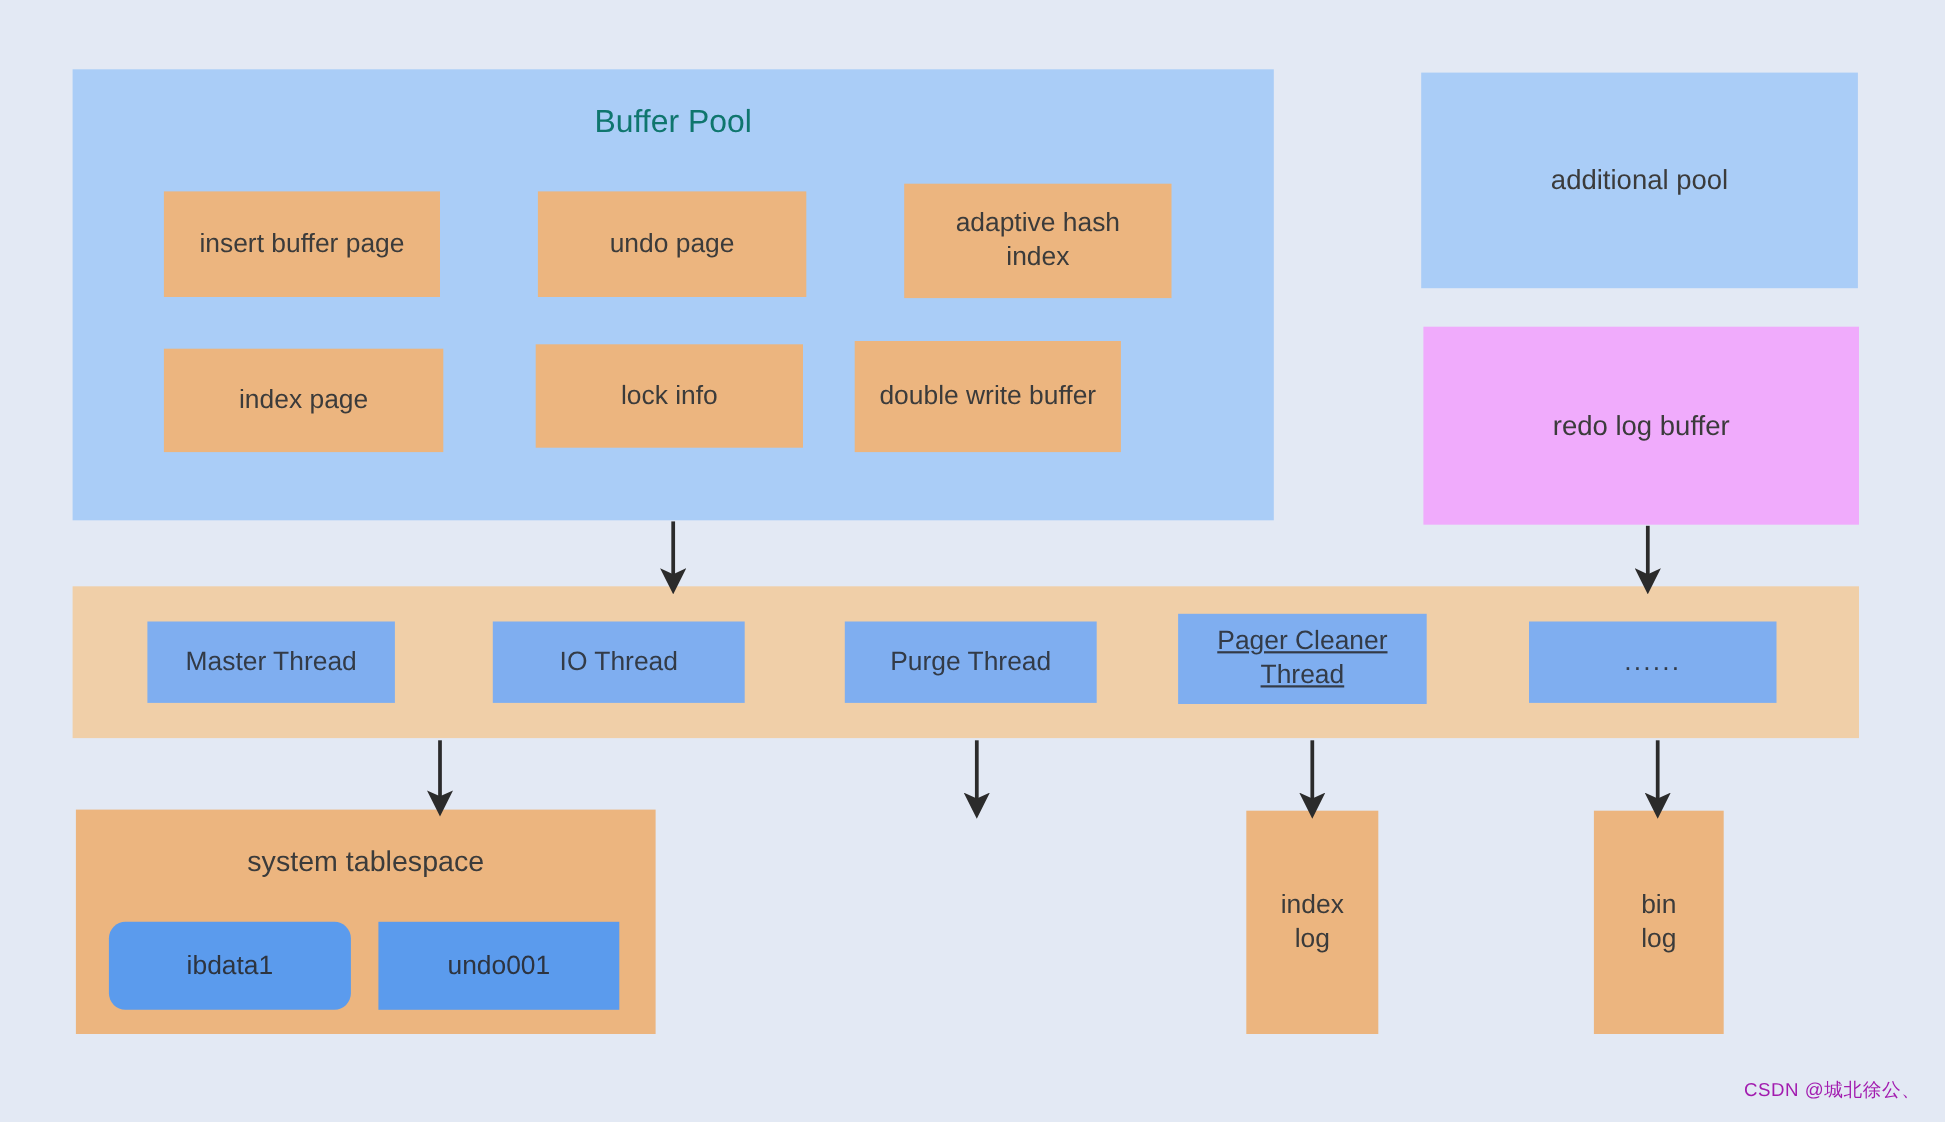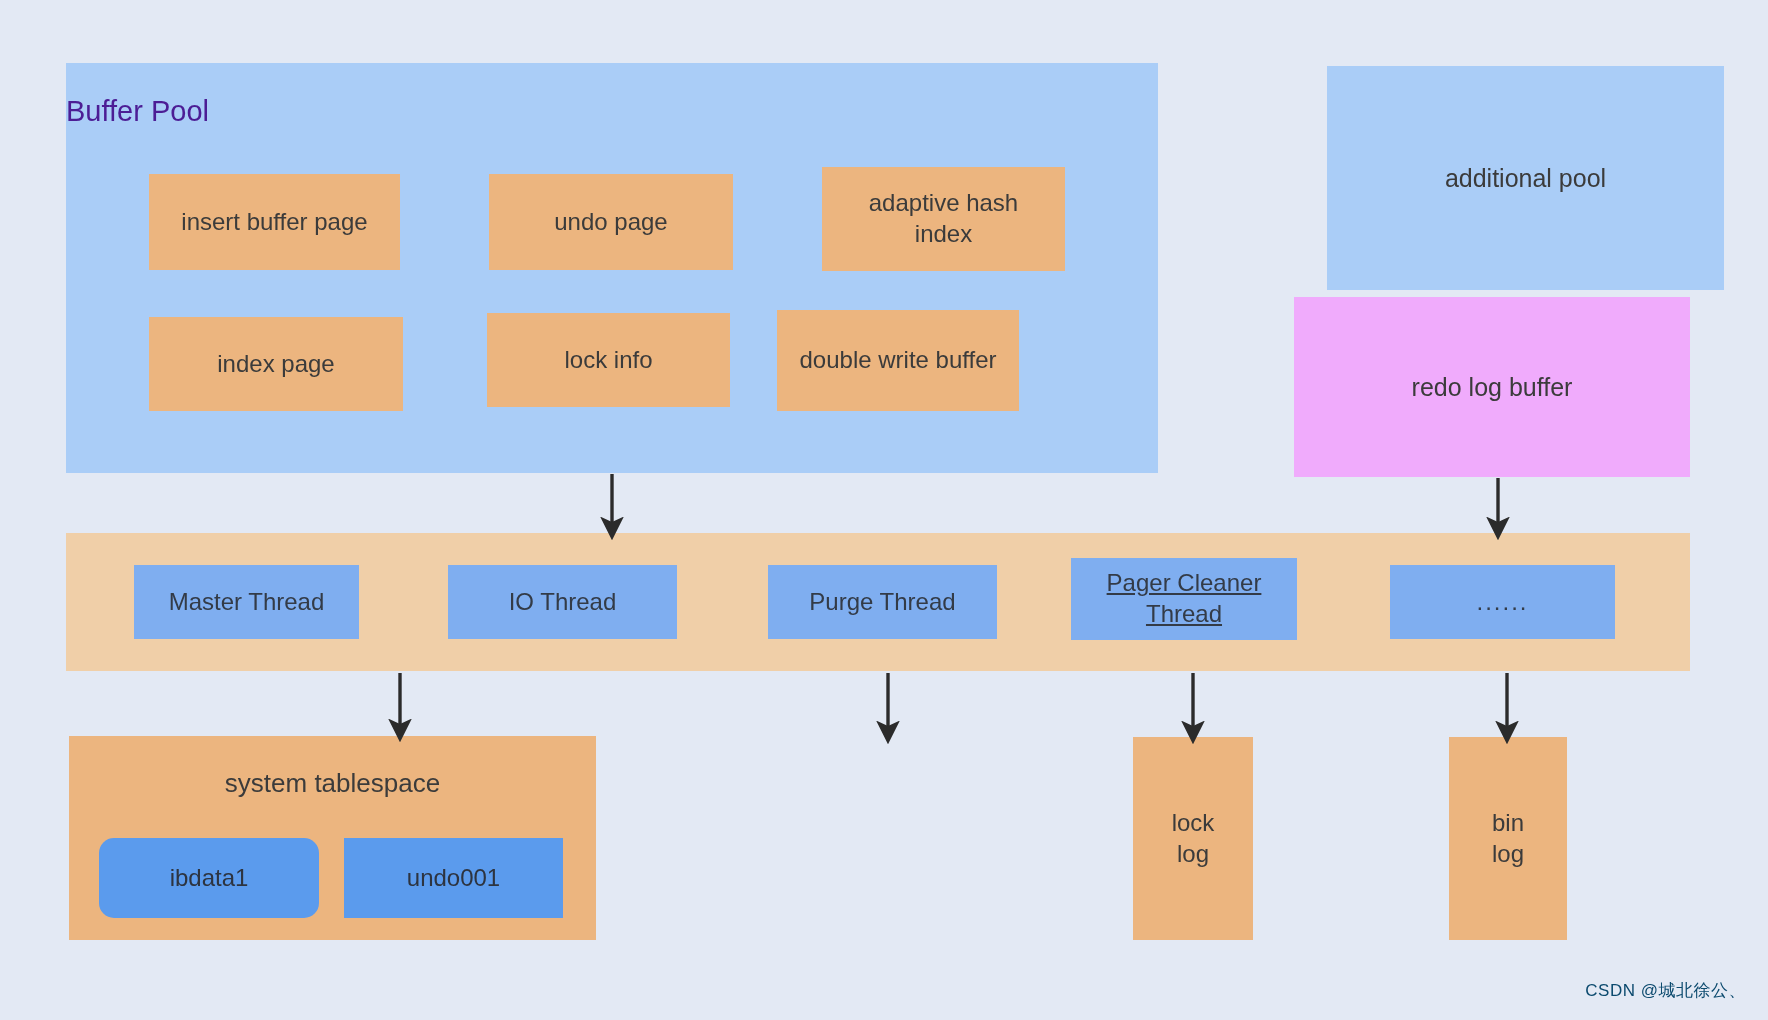--- a/index.html
+++ b/index.html
@@ -36,44 +36,44 @@
     top: 63px;
     width: 1092px;
     height: 410px;
     background: #aacdf7;
   }
   #buffer-pool-title {
     position: absolute;
     left: 66px;
     top: 95px;
     width: 1092px;
-    text-align: left;
+    text-align: center;
     font-size: 29px;
-    color: #4c1d95;
+    color: #0f766e;
   }
 
   
   .bp-cell {
     background: #ecb57f;
     font-size: 24px;
     color: #3b3b3b;
     padding: 4px 22px;
   }
   #bp-insert-buffer-page { left: 149px;  top: 174px; width: 251px; height: 96px; }
   #bp-undo-page          { left: 489px;  top: 174px; width: 244px; height: 96px; }
   #bp-adaptive-hash      { left: 822px;  top: 167px; width: 243px; height: 104px; }
   #bp-index-page         { left: 149px;  top: 317px; width: 254px; height: 94px; }
   #bp-lock-info          { left: 487px;  top: 313px; width: 243px; height: 94px; }
   #bp-double-write       { left: 777px;  top: 310px; width: 242px; height: 101px; }
 
   
   #additional-pool {
-    left: 1292px; top: 66px; width: 397px; height: 224px;
+    left: 1292px; top: 66px; width: 397px; height: 196px;
     background: #aacdf7;
-    font-size: 25px; color: #3b3b3b; margin-left: 35px;
+    font-size: 25px; color: #3b3b3b;
   }
   #redo-log-buffer {
     left: 1294px; top: 297px; width: 396px; height: 180px;
     background: #f0abfc;
     font-size: 25px; color: #3b3b3b;
   }
 
   
   #thread-bar {
     left: 66px; top: 533px; width: 1624px; height: 138px;
@@ -124,21 +124,21 @@
     width: 1768px; height: 1020px;
     pointer-events: none;
   }
 
   
   #watermark {
     position: absolute;
     right: 22px;
     bottom: 18px;
     font-size: 17px;
-    color: #0c4a6e;
+    color: #a21caf;
     letter-spacing: 0.5px;
   }
 </style>
 </head>
 <body>
 
 <div class="canvas">
 
   <div class="box" id="buffer-pool"></div>
   <div id="buffer-pool-title">Buffer Pool</div>
@@ -159,21 +159,21 @@
   <div class="box thread-cell" id="thread-purge">Purge Thread</div>
   <div class="box thread-cell" id="thread-pager">Pager Cleaner Thread</div>
   <div class="box thread-cell" id="thread-more">......</div>
 
   <div class="box" id="system-tablespace"></div>
   <div id="system-tablespace-title">system tablespace</div>
   <div class="box ts-cell" id="ts-ibdata1">ibdata1</div>
   <div class="box ts-cell" id="ts-undo001">undo001</div>
 
   <div class="box file-box" id="file-redo-log">
-    <span><span>lock</span><br><span>log</span></span>
+    <span><span>index</span><br><span>log</span></span>
   </div>
   <div class="box file-box" id="file-bin-log">
     <span><span>bin</span><br><span>log</span></span>
   </div>
 
   <svg id="arrow-layer" viewBox="0 0 1768 1020">
     <defs>
       <marker id="arrowhead" markerWidth="7" markerHeight="7" refX="2.2" refY="3.5" orient="auto" markerUnits="strokeWidth">
         <path d="M0,0 L7,3.5 L0,7 L1.6,3.5 Z" fill="#2b2b2b"></path>
       </marker>

